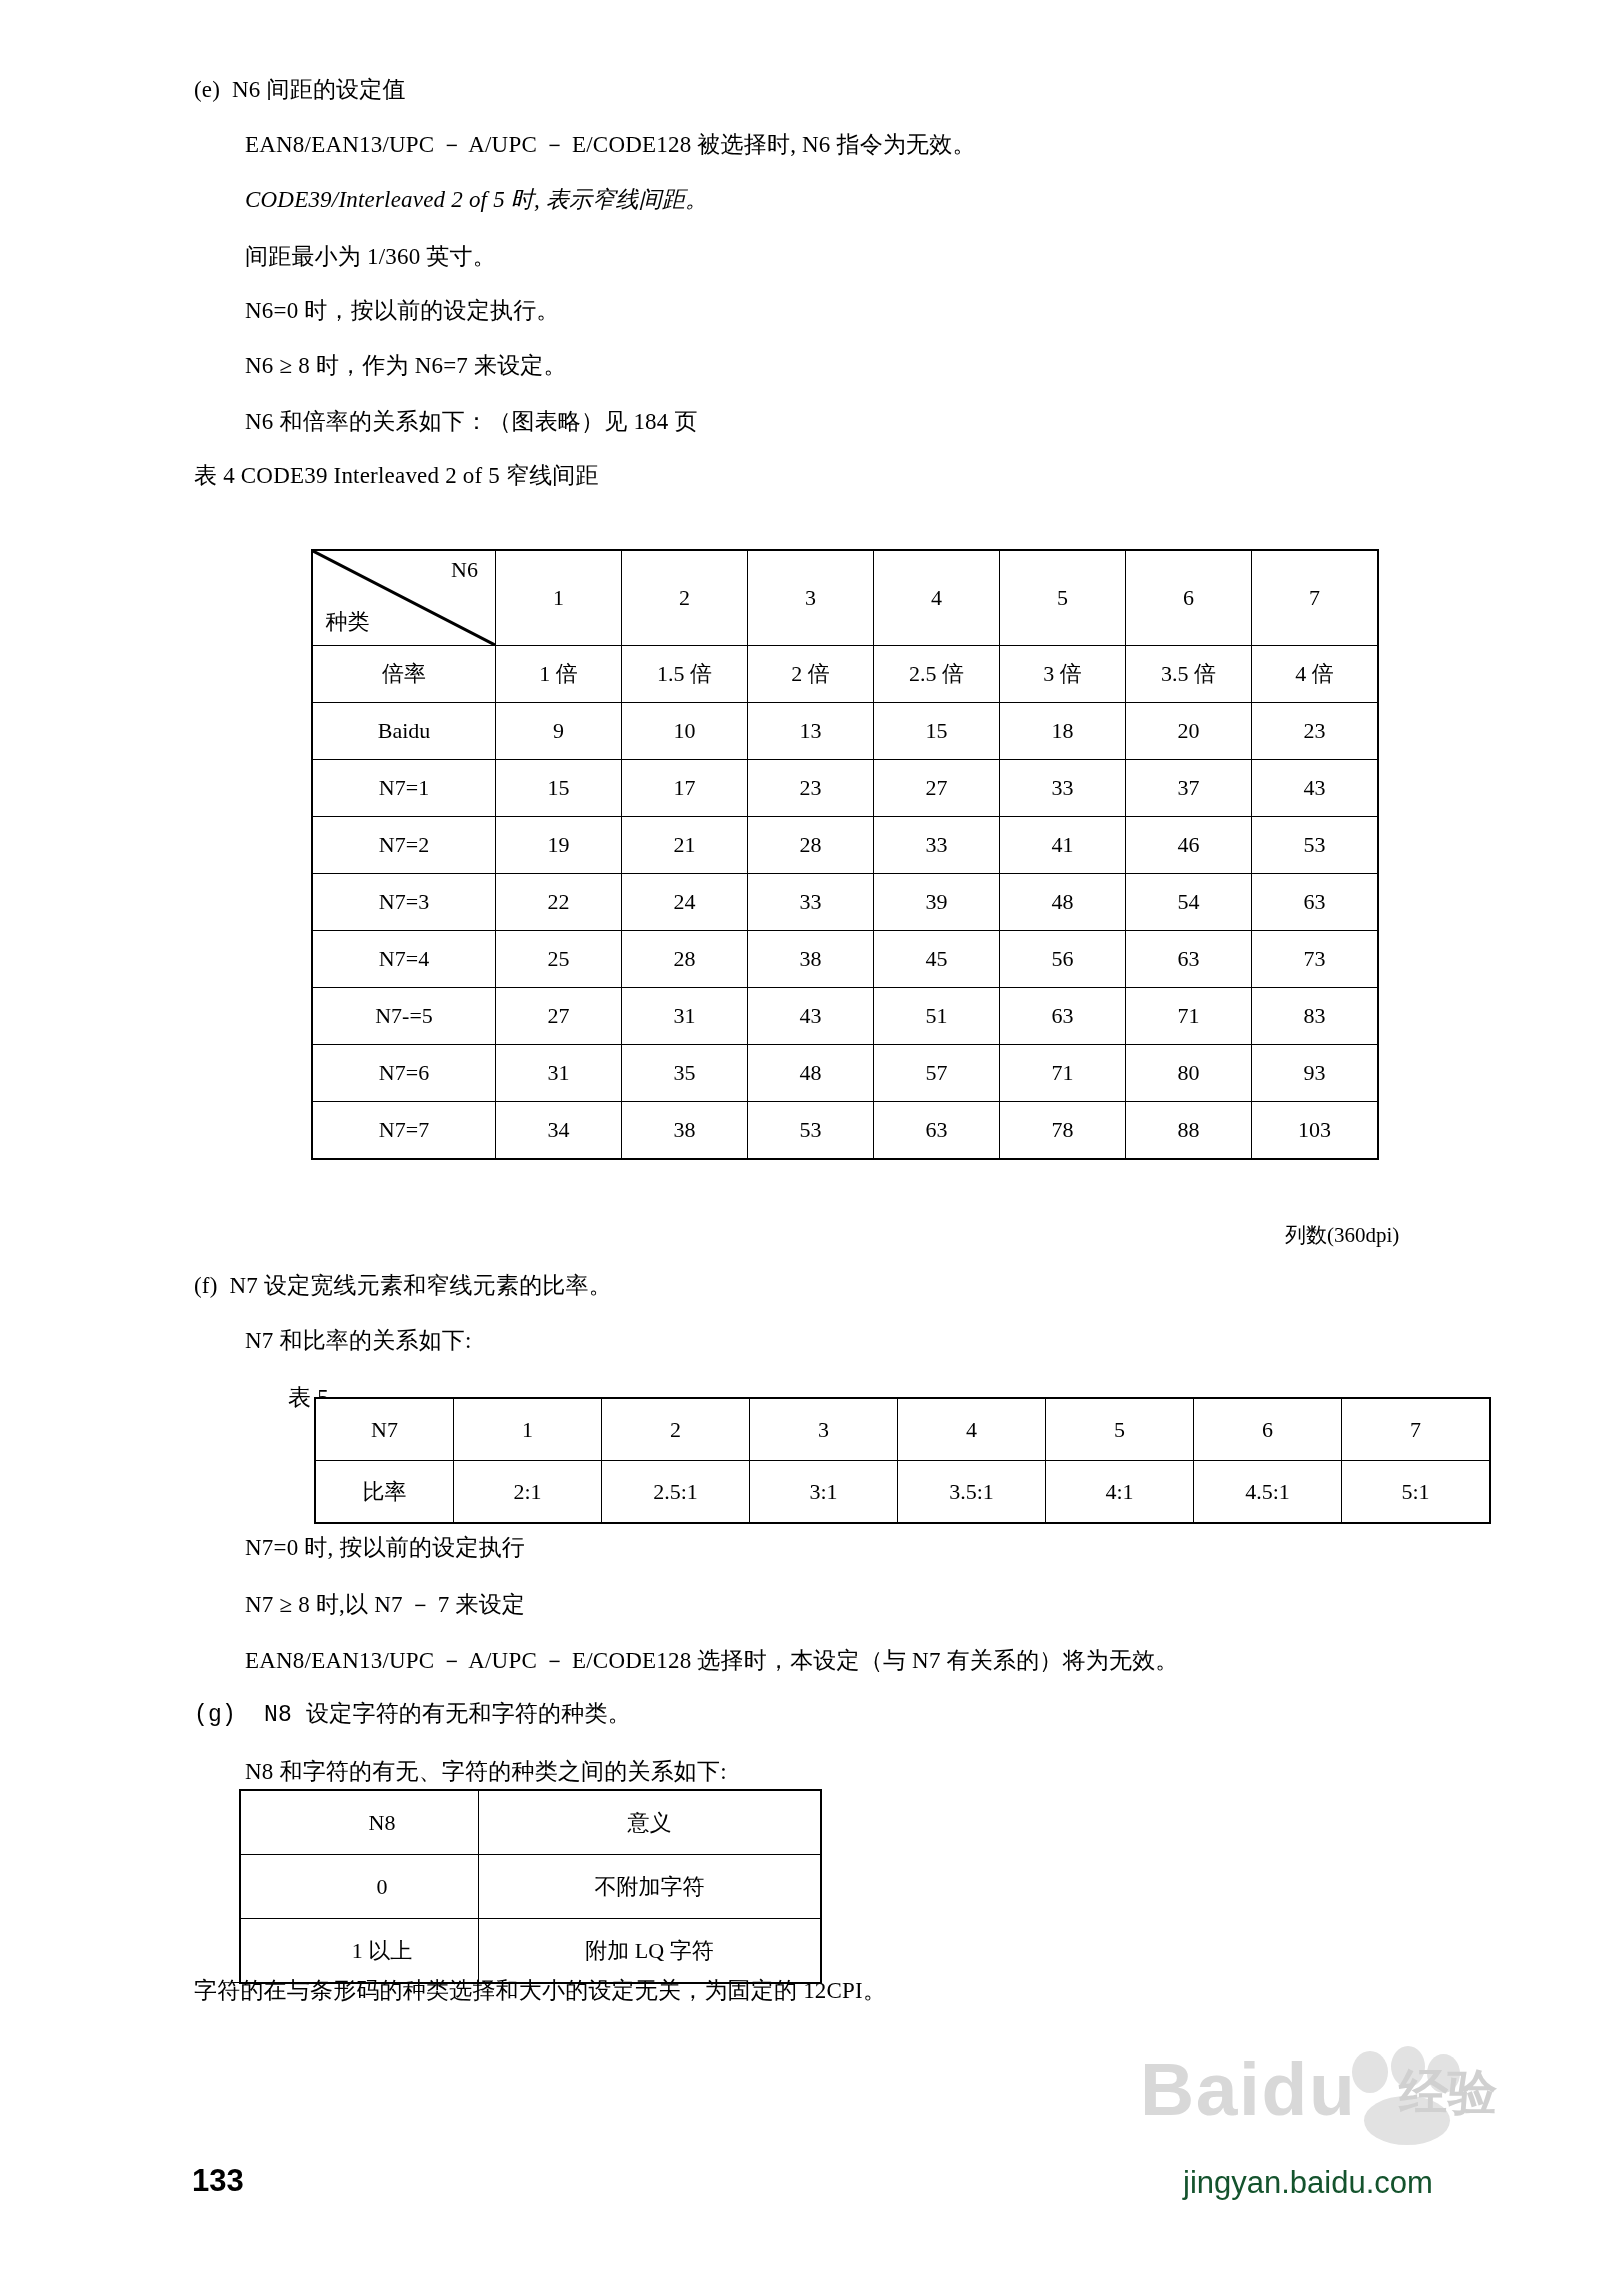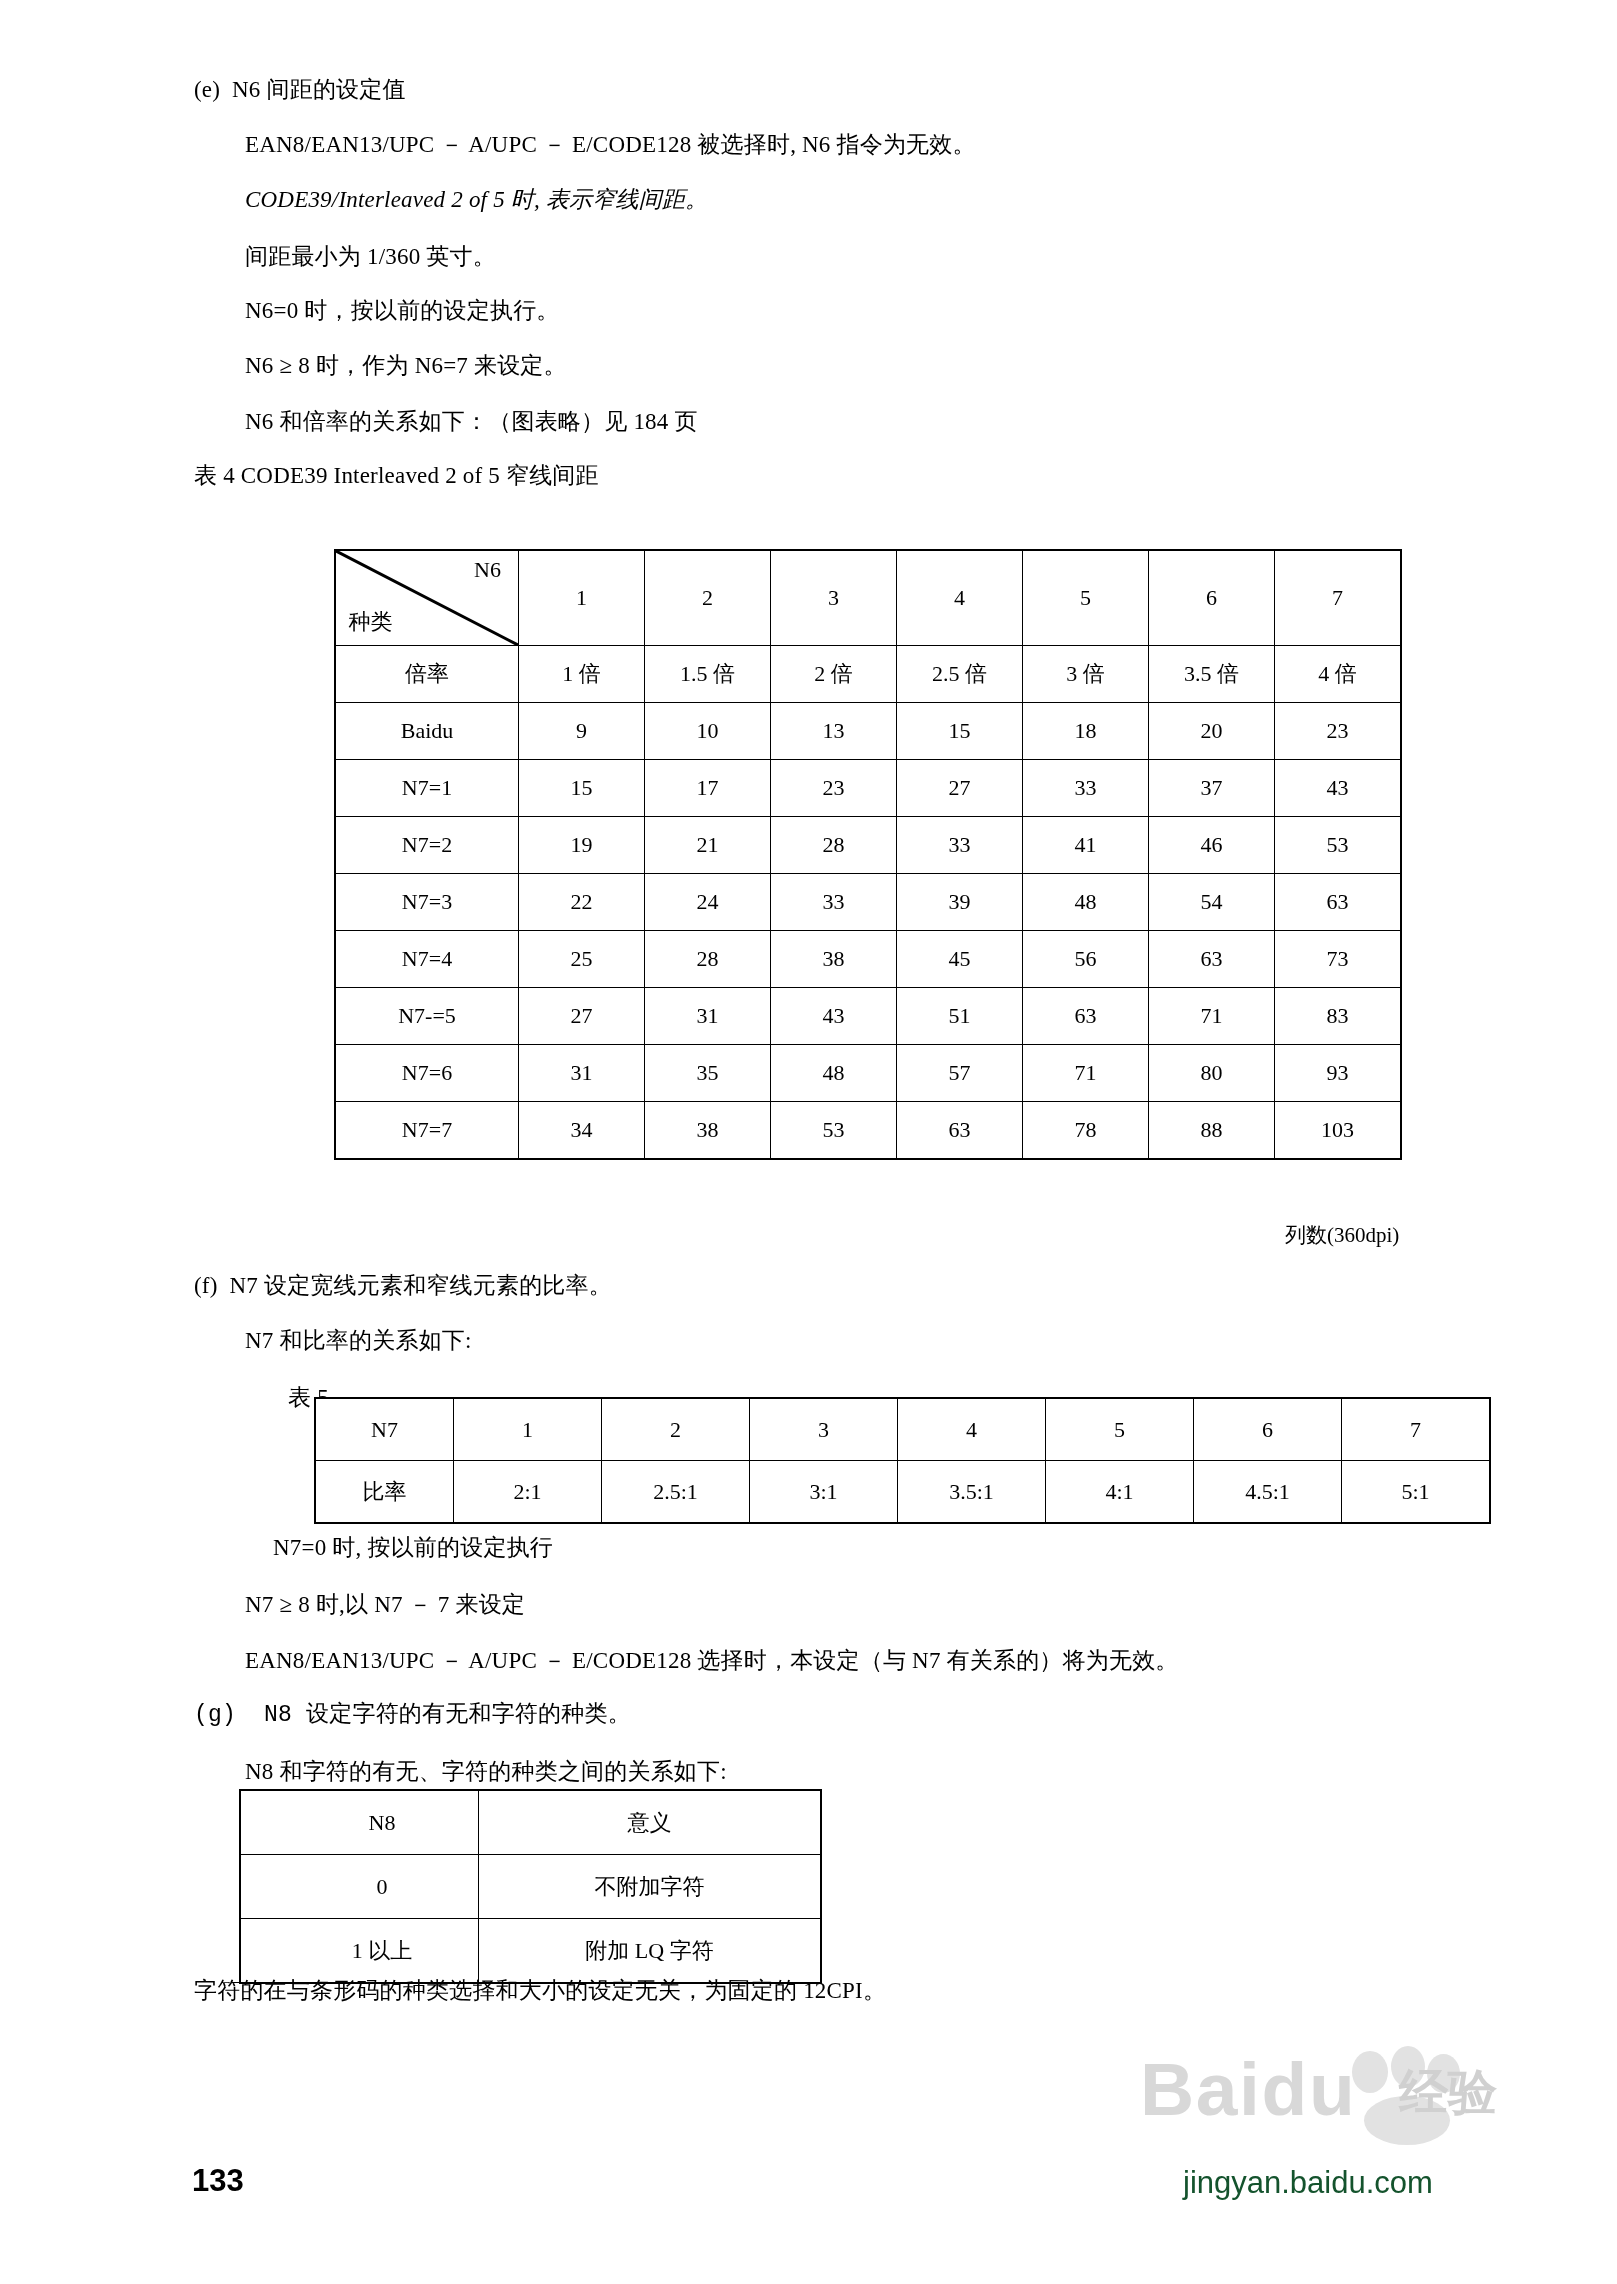--- a/index.html
+++ b/index.html
@@ -47,21 +47,21 @@
     vertical-align: middle;
     padding: 0;
     font-family: "Liberation Serif", "DejaVu Serif", serif;
   }
   table.doc {
     border: 2.4px solid #000000;
   }
 
   
   #table4 {
-    left: 334px;
+    left: 311px;
     top: 549px;
   }
   #table4 td { height: 56px; }
   #table4 td.rowhead { width: 182px; }
   #table4 td.val     { width: 125px; }
   #table4 tr.hdr td  { height: 94px; }
 
   .diag-cell {
     position: relative;
     overflow: hidden;
@@ -334,21 +334,21 @@
         <td class="val">2.5:1</td>
         <td class="val">3:1</td>
         <td class="val">3.5:1</td>
         <td class="val">4:1</td>
         <td class="val">4.5:1</td>
         <td class="val">5:1</td>
       </tr>
     </tbody>
   </table>
 
-  <div class="txt lvl-b" style="top:1536px;margin-left:28px;">N7=0 时, 按以前的设定执行</div>
+  <div class="txt lvl-b" style="top:1536px;">N7=0 时, 按以前的设定执行</div>
   <div class="txt lvl-b" style="top:1593px;">N7 ≥ 8 时,以 N7 － 7 来设定</div>
   <div class="txt lvl-b" style="top:1649px;">EAN8/EAN13/UPC － A/UPC － E/CODE128 选择时，本设定（与 N7 有关系的）将为无效。</div>
 
   <div class="txt lvl-a" style="top:1704px;font-family:Liberation Mono, monospace;">
     <span>(g)</span>&nbsp;
     <span>N8 设定字符的有无和字符的种类。</span>
   </div>
   <div class="txt lvl-b" style="top:1760px;">N8 和字符的有无、字符的种类之间的关系如下:</div>
 
   <table class="doc" id="table8">

